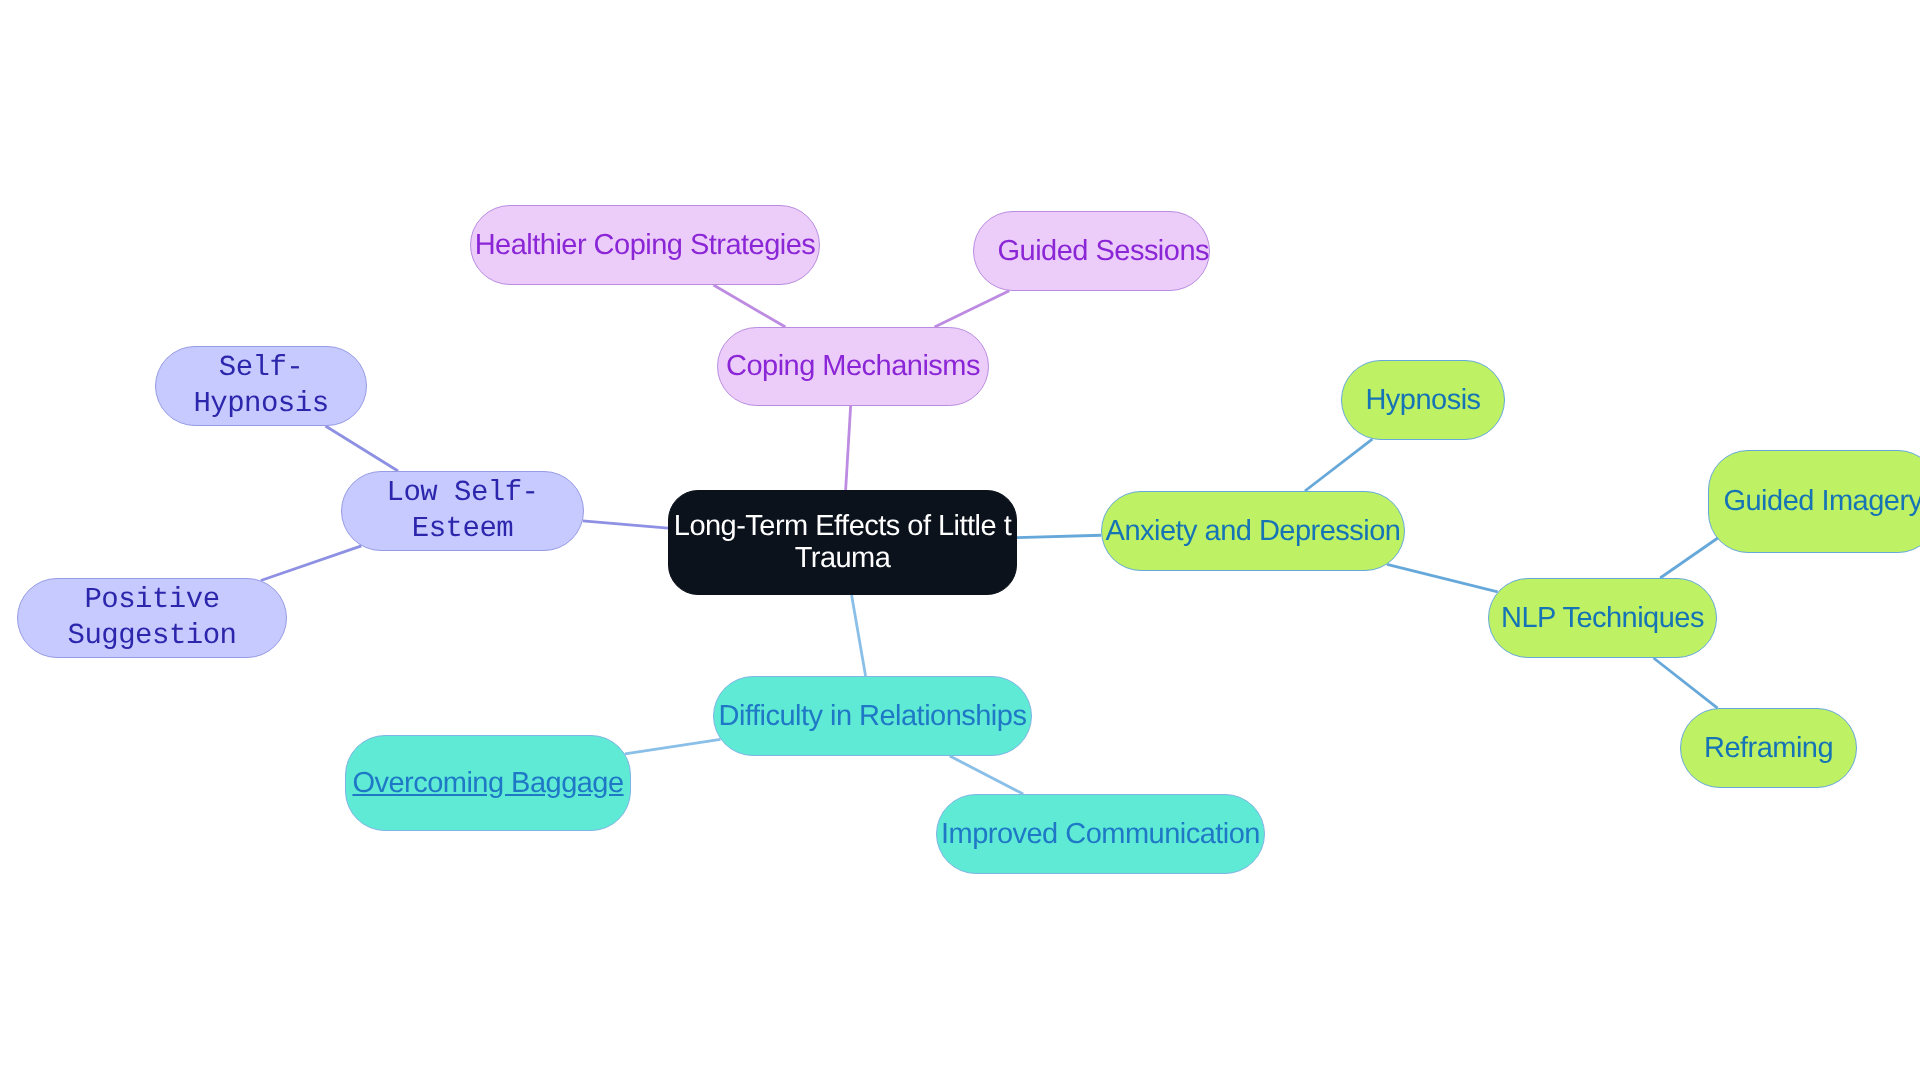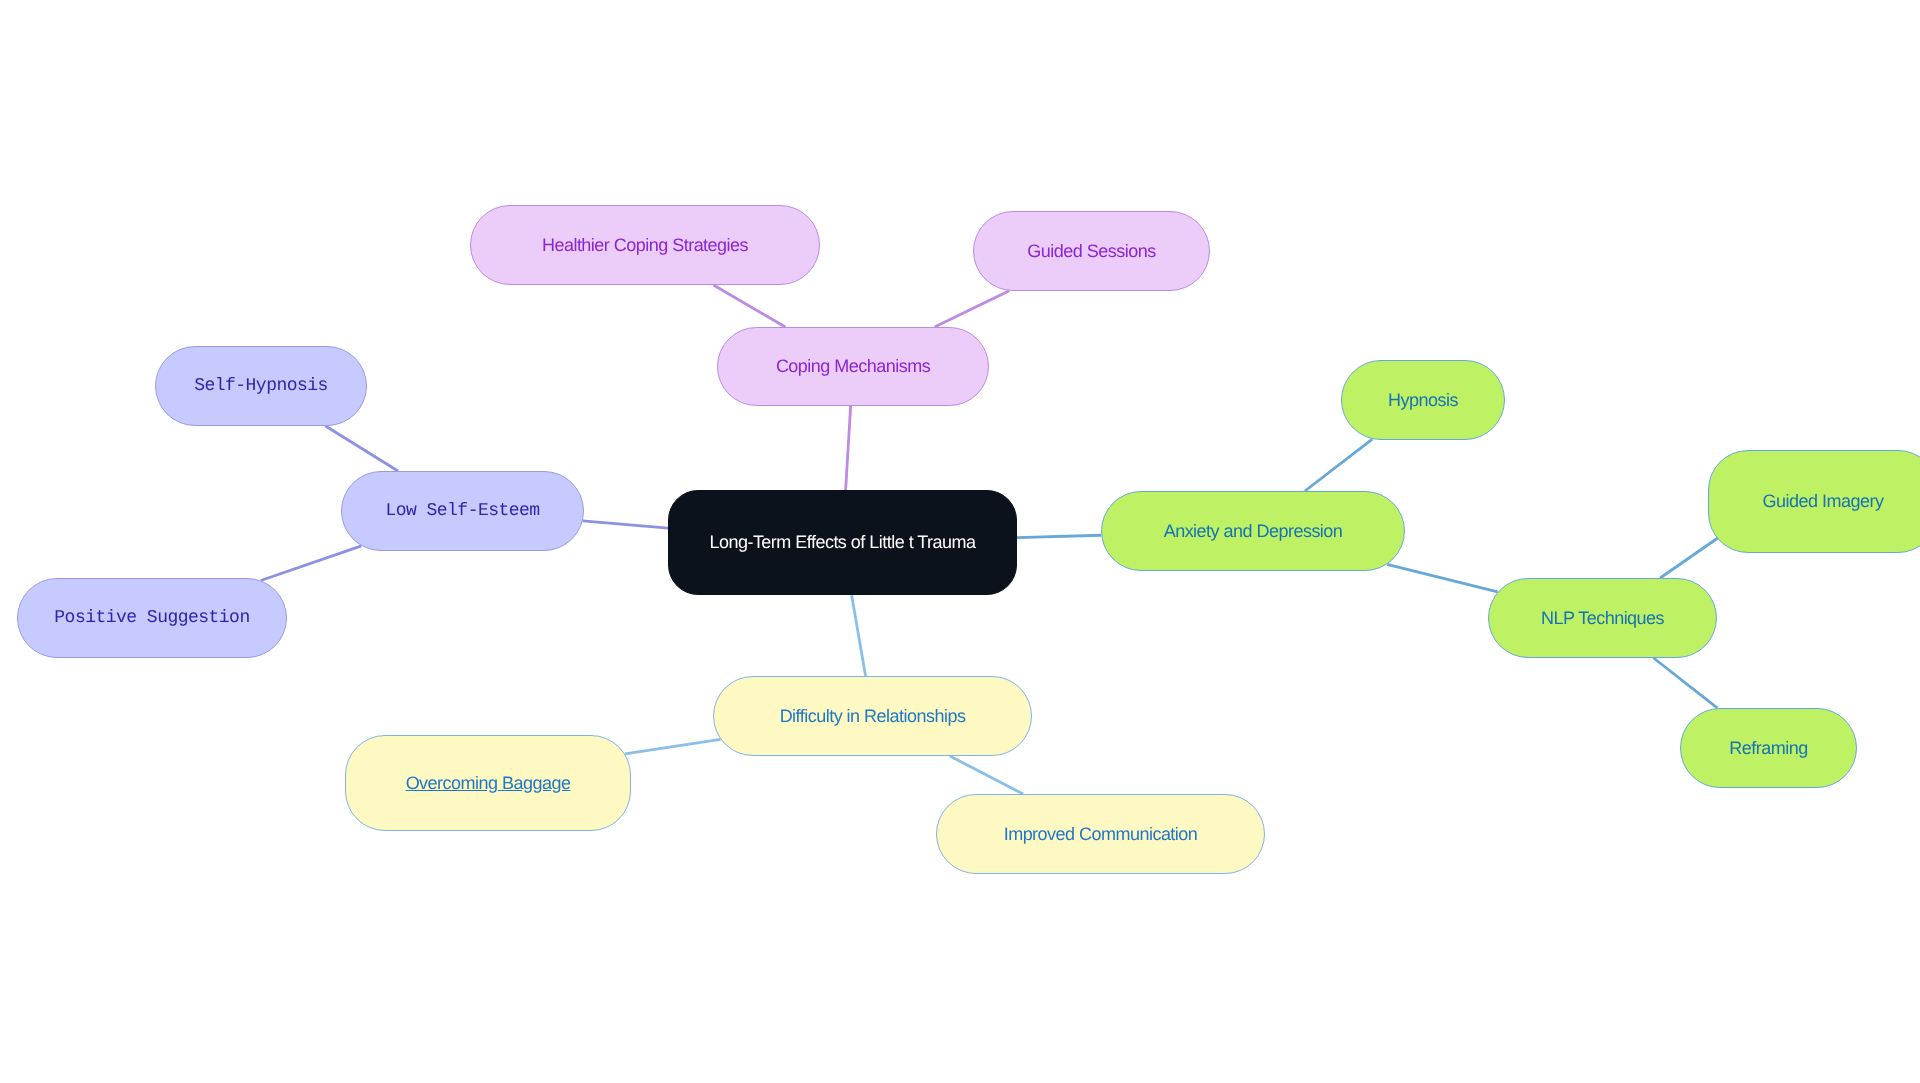--- a/index.html
+++ b/index.html
@@ -5,29 +5,29 @@
 <style>
   html,body{margin:0;padding:0;}
   body{width:1920px;height:1083px;background:#ffffff;overflow:hidden;
        font-family:"Liberation Sans",sans-serif;
        -webkit-font-smoothing:antialiased;text-rendering:geometricPrecision;}
   #mindmap{position:relative;width:1920px;height:1083px;background:#ffffff;}
   #edge-layer{position:absolute;left:0;top:0;width:1920px;height:1083px;}
   #node-layer{position:absolute;left:0;top:0;width:1920px;height:1083px;}
   .node{position:absolute;box-sizing:border-box;display:flex;align-items:center;
         justify-content:center;text-align:center;border-style:solid;border-width:1.4px;
-        font-size:18px;border-radius:40px;}
+        font-size:29px;border-radius:40px;}
   .node .label{display:block;line-height:1.25;letter-spacing:-0.52px;}
   
   .purple    {background:#eccdfa;border-color:#b98ce0;color:#8b26d6;}
   .indigo    {background:#c7caff;border-color:#969be4;color:#2b26ab;font-family:Liberation Mono, monospace;}
   .blue      {background:#bef264;border-color:#65a9da;color:#1673b5;}
-  .lightblue {background:#fef9c3;border-color:#7fb5e4;color:#1f78c6;}
+  .lightblue {background:#5eead4;border-color:#7fb5e4;color:#1f78c6;}
   .root      {background:#0b121b;border-color:#0b121b;color:#ffffff;border-radius:30px;}
-  .root .label{line-height:26px;transform:translateY(-1px);}
+  .root .label{line-height:32px;transform:translateY(-1px);}
   .edge{fill:none;stroke-width:2.8;stroke-linecap:butt;}
   .edge.purple-edge   {stroke:#bd8be2;}
   .edge.indigo-edge   {stroke:#8e91e3;}
   .edge.blue-edge     {stroke:#66a8d9;}
   .edge.lightblue-edge{stroke:#8abfe8;}
 </style>
 </head>
 <body>
 
 <div id="mindmap">
@@ -53,21 +53,21 @@
         <span>Long-Term Effects of Little t</span>
         <span>Trauma</span>
       </span>
     </div>
     <div class="node purple" style="left:717px;top:327px;width:272px;height:79px;border-radius:40px;">
       <span class="label">Coping Mechanisms</span>
     </div>
     <div class="node purple" style="left:470px;top:205px;width:350px;height:80px;border-radius:40px;">
       <span class="label">Healthier Coping Strategies</span>
     </div>
-    <div class="node purple" style="left:973px;top:211px;width:237px;height:80px;border-radius:40px;">
+    <div class="node purple" style="left:973px;top:211px;width:237px;height:80px;border-radius:40px;justify-content:flex-end;">
       <span class="label">Guided Sessions</span>
     </div>
     <div class="node indigo" style="left:341px;top:471px;width:243px;height:80px;border-radius:40px;">
       <span class="label">Low Self-Esteem</span>
     </div>
     <div class="node indigo" style="left:155px;top:346px;width:212px;height:80px;border-radius:40px;">
       <span class="label">Self-Hypnosis</span>
     </div>
     <div class="node indigo" style="left:17px;top:578px;width:270px;height:80px;border-radius:40px;">
       <span class="label">Positive Suggestion</span>

